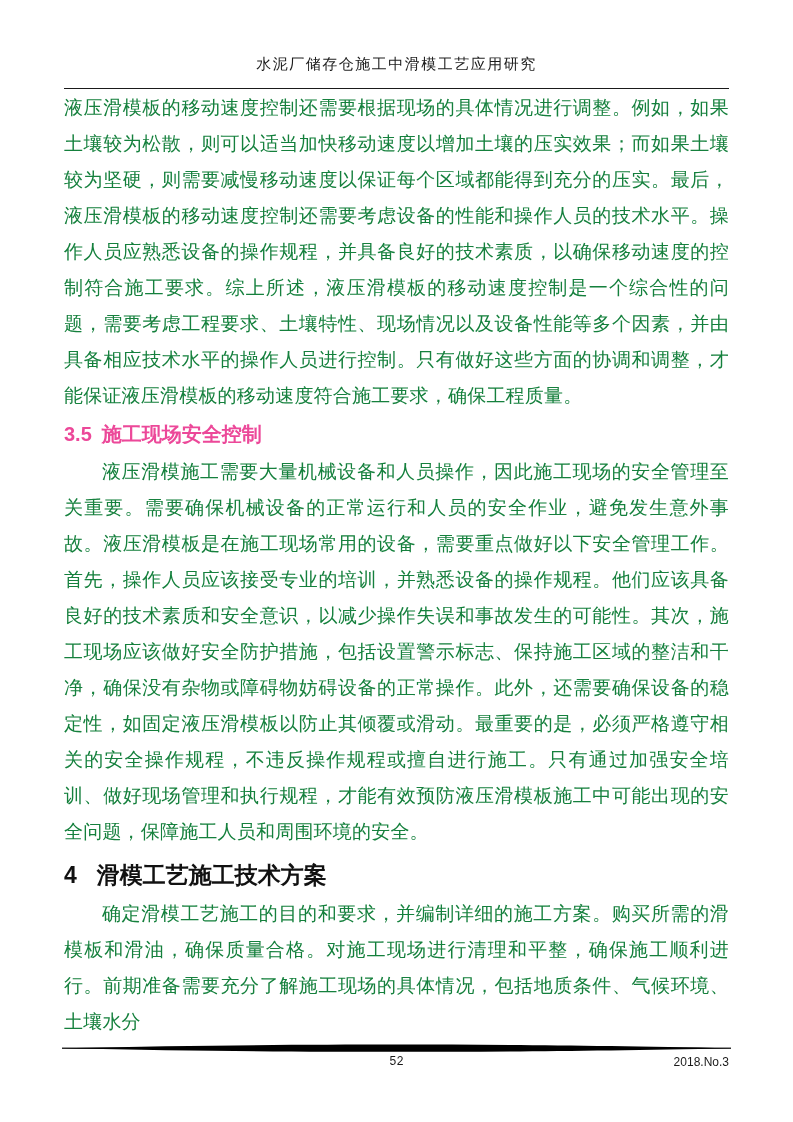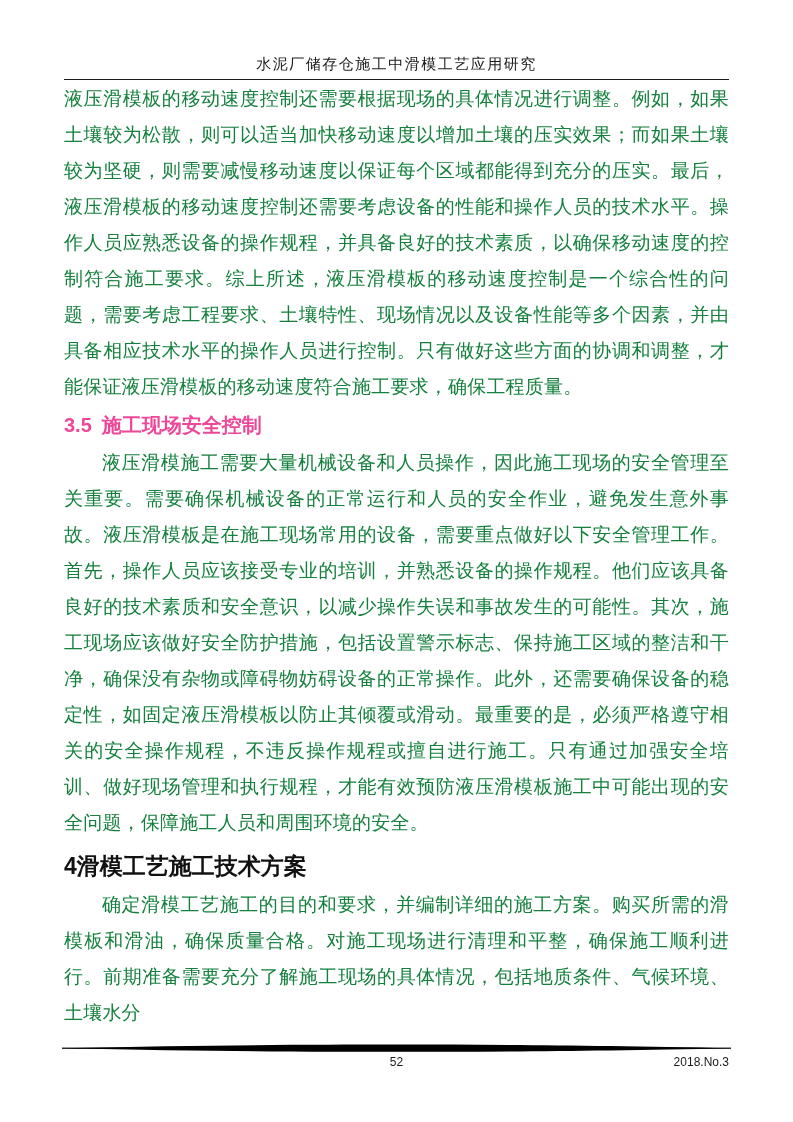--- a/index.html
+++ b/index.html
@@ -11,21 +11,21 @@
     margin: 0 auto;
     background: #ffffff;
     color: #1a1a1a;
     padding: 0 64px;
     overflow: hidden;
     font-family: "Liberation Serif", "DejaVu Serif", serif;
   }
   
   .page-header {
     padding-top: 55px;
-    padding-bottom: 5px;
+    padding-bottom: 14px;
     border-bottom: 1.5px solid #1a1a1a;
     text-align: center;
   }
   .journal-title {
     font-size: 15px;
     letter-spacing: 1.5px;
     color: #1a1a1a;
     font-family: "Liberation Serif", "DejaVu Serif", serif;
   }
   
@@ -51,41 +51,42 @@
   .h-chapter {
     font-family: "Liberation Sans", "DejaVu Sans", sans-serif;
     font-weight: bold;
     font-size: 23px;
     line-height: 32px;
     margin: 9px 0 5px 0;
     color: #111111;
   }
   .h-num { display: inline-block; }
   .h-sub .h-title { margin-left: 10px; }
-  .h-chapter .h-title { }
+  .h-chapter .h-title { margin-left: 20px; }
   
   .page-footer {
     position: absolute;
     left: 62px;
     right: 62px;
     top: 1044px;
   }
   .footer-rule { display: block; width: 100%; height: 9px; }
   .footer-row {
     position: relative;
     margin-top: 2px;
     height: 16px;
     font-family: "Liberation Sans", "DejaVu Sans", sans-serif;
     font-size: 12px;
     color: #1a1a1a;
   }
   .page-number {
     position: absolute;
     left: 0; right: 0;
     text-align: center;
+    font-family: Liberation Mono, monospace;
   }
   .issue-number {
     position: absolute;
     right: 2px;
     top: 0;
   }
 </style>
 </head>
 <body>
 

